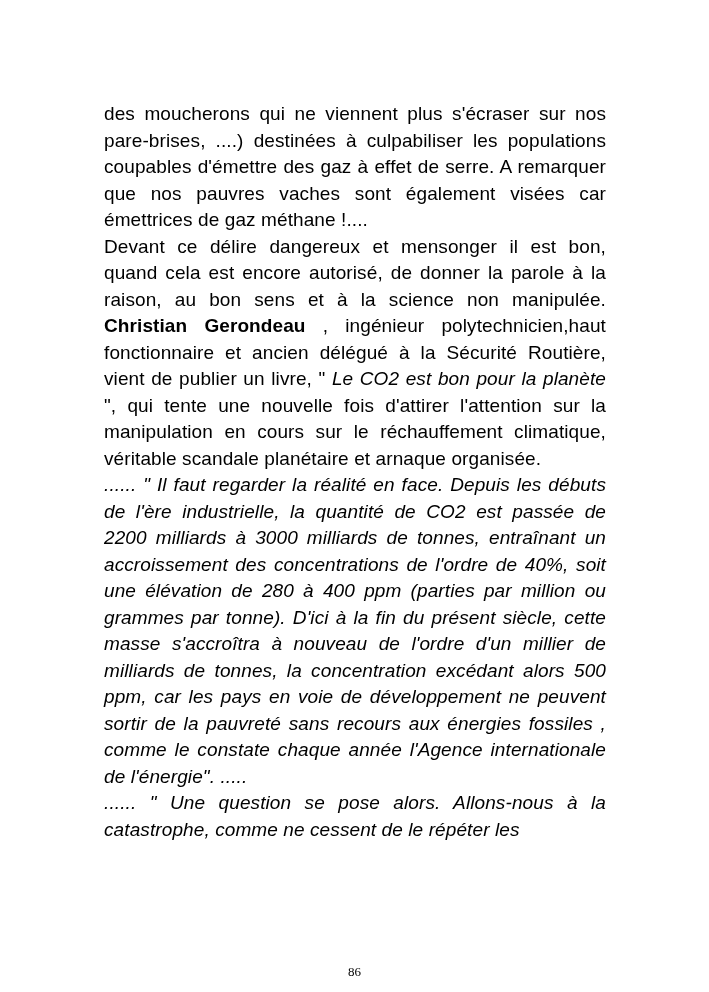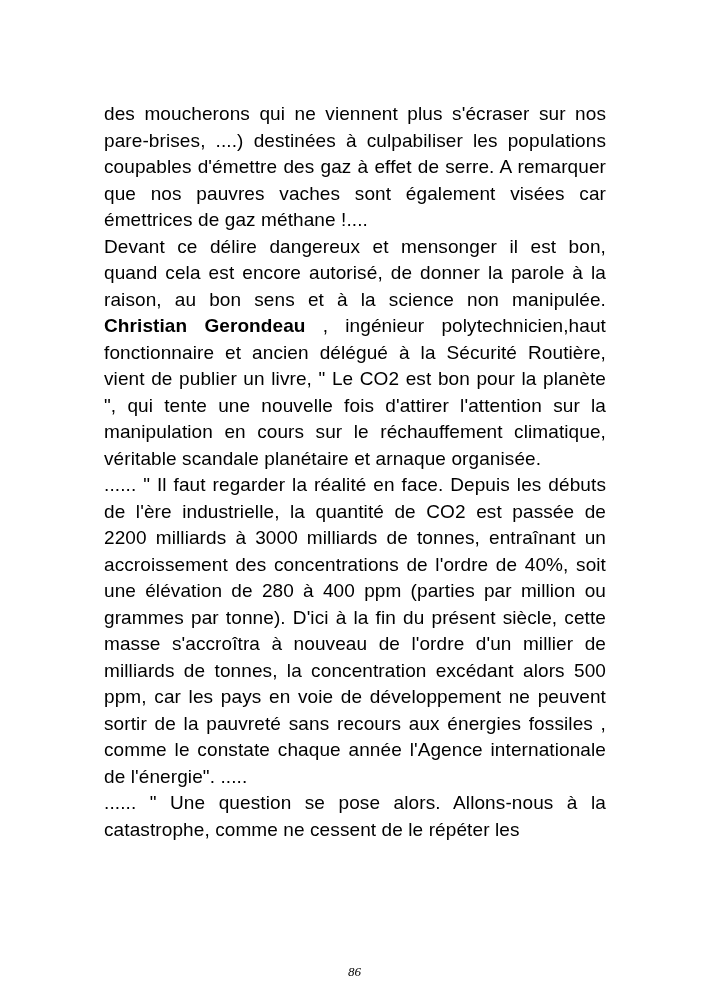--- a/index.html
+++ b/index.html
@@ -25,32 +25,31 @@
     font-size: 19px;
     line-height: 26.5px;
     text-align: justify;
     letter-spacing: 0.1px;
   }
   .para {
     margin: 0;
     padding: 0;
   }
   .bold { font-weight: bold; }
-  .italic { }
+  .italic { font-style: italic; }
   .underline { text-decoration: underline; }
   .page-footer {
     position: absolute;
     left: 0;
     bottom: 32px;
     width: 100%;
     text-align: center;
     font-family: "Liberation Serif", serif;
     font-size: 13px;
     color: #000000;
-    font-style: italic;
   }
 </style>
 </head>
 <body>
 
 <div class="page">
   <main class="text-block" id="paragraphs">
       <p class="para"><span>des moucherons qui ne viennent plus s'écraser sur nos pare-brises, ....) destinées à culpabiliser les populations coupables d'émettre des gaz à effet de serre. A remarquer que nos pauvres vaches sont également visées car émettrices de gaz méthane !....</span></p>
       <p class="para"><span>Devant ce délire dangereux et mensonger il est bon, quand cela est encore autorisé, de donner la parole à la raison, au bon sens et à la science non manipulée. </span><span class="bold">Christian Gerondeau</span><span> , ingénieur polytechnicien,haut fonctionnaire et ancien délégué à la Sécurité Routière, vient de publier un livre, " </span><span class="italic">Le CO2 est bon pour la planète</span><span> ", qui tente une nouvelle fois d'attirer l'attention sur la manipulation en cours sur le réchauffement climatique, véritable scandale planétaire et arnaque organisée.</span></p>
       <p class="para"><span class="italic">...... " Il faut regarder la réalité en face. Depuis les débuts de l'ère industrielle, la quantité de CO2 est passée de 2200 milliards à 3000 milliards de tonnes, entraînant un accroissement des concentrations de l'ordre de 40%, soit une élévation de 280 à 400 ppm (parties par million ou grammes par tonne). D'ici à la fin du présent siècle, cette masse s'accroîtra à nouveau de l'ordre d'un millier de milliards de tonnes, la concentration excédant alors 500 ppm, car les pays en voie de développement ne peuvent sortir de la pauvreté sans recours aux énergies fossiles , comme le constate chaque année l'Agence internationale de l'énergie". .....</span></p>

